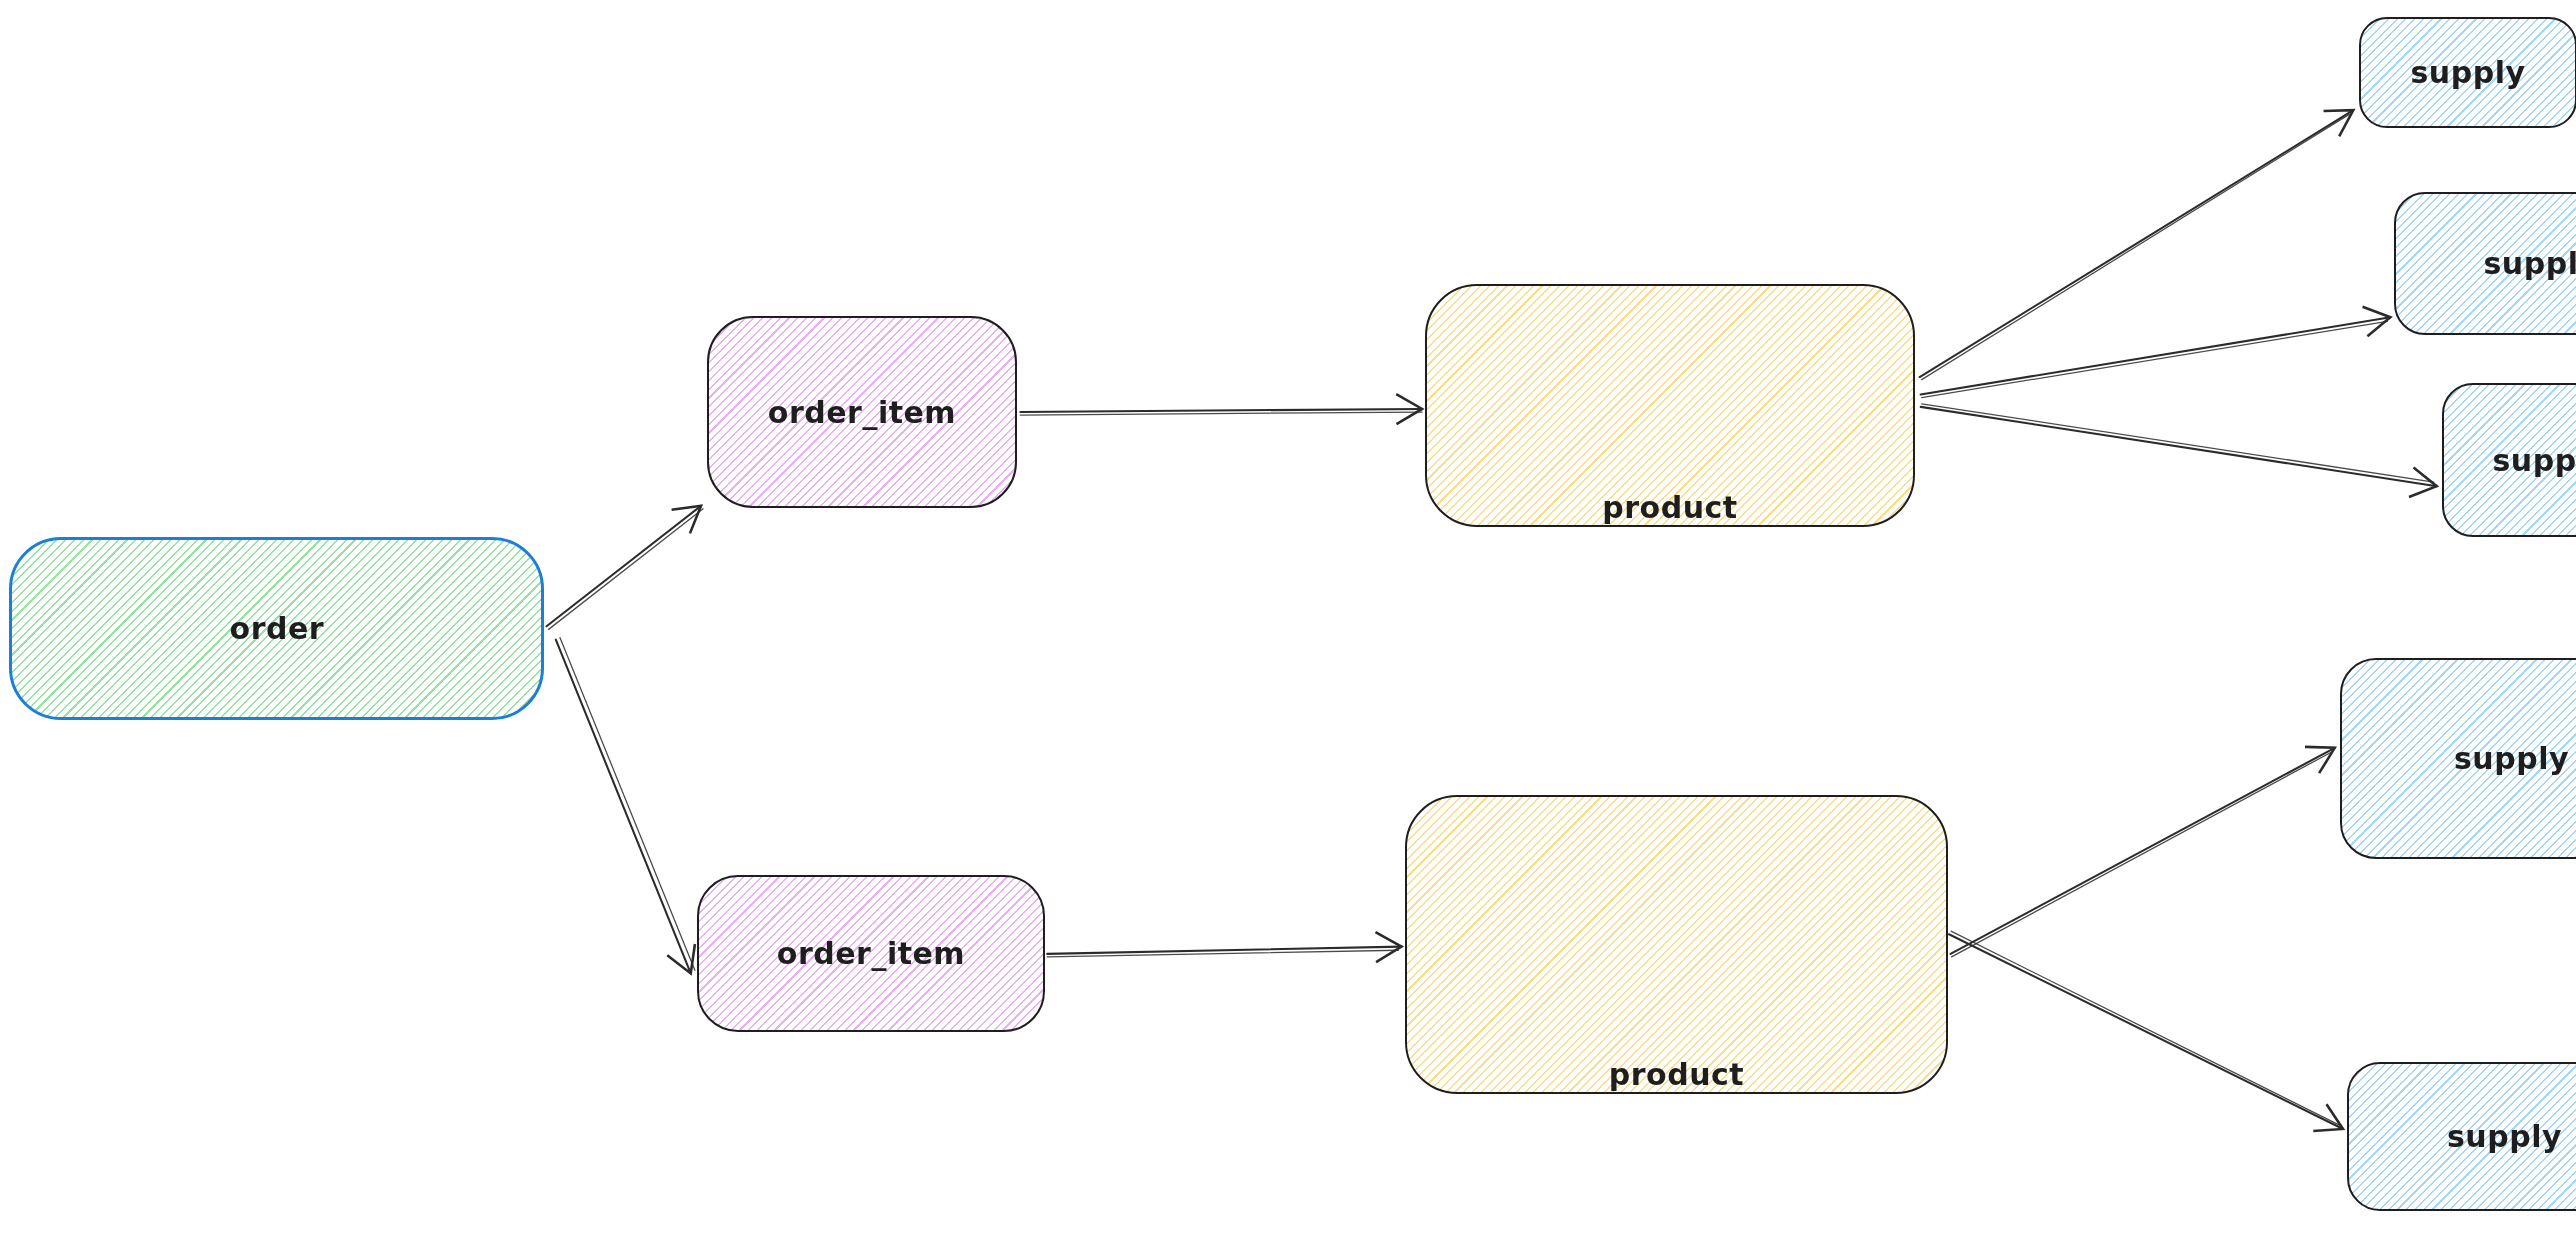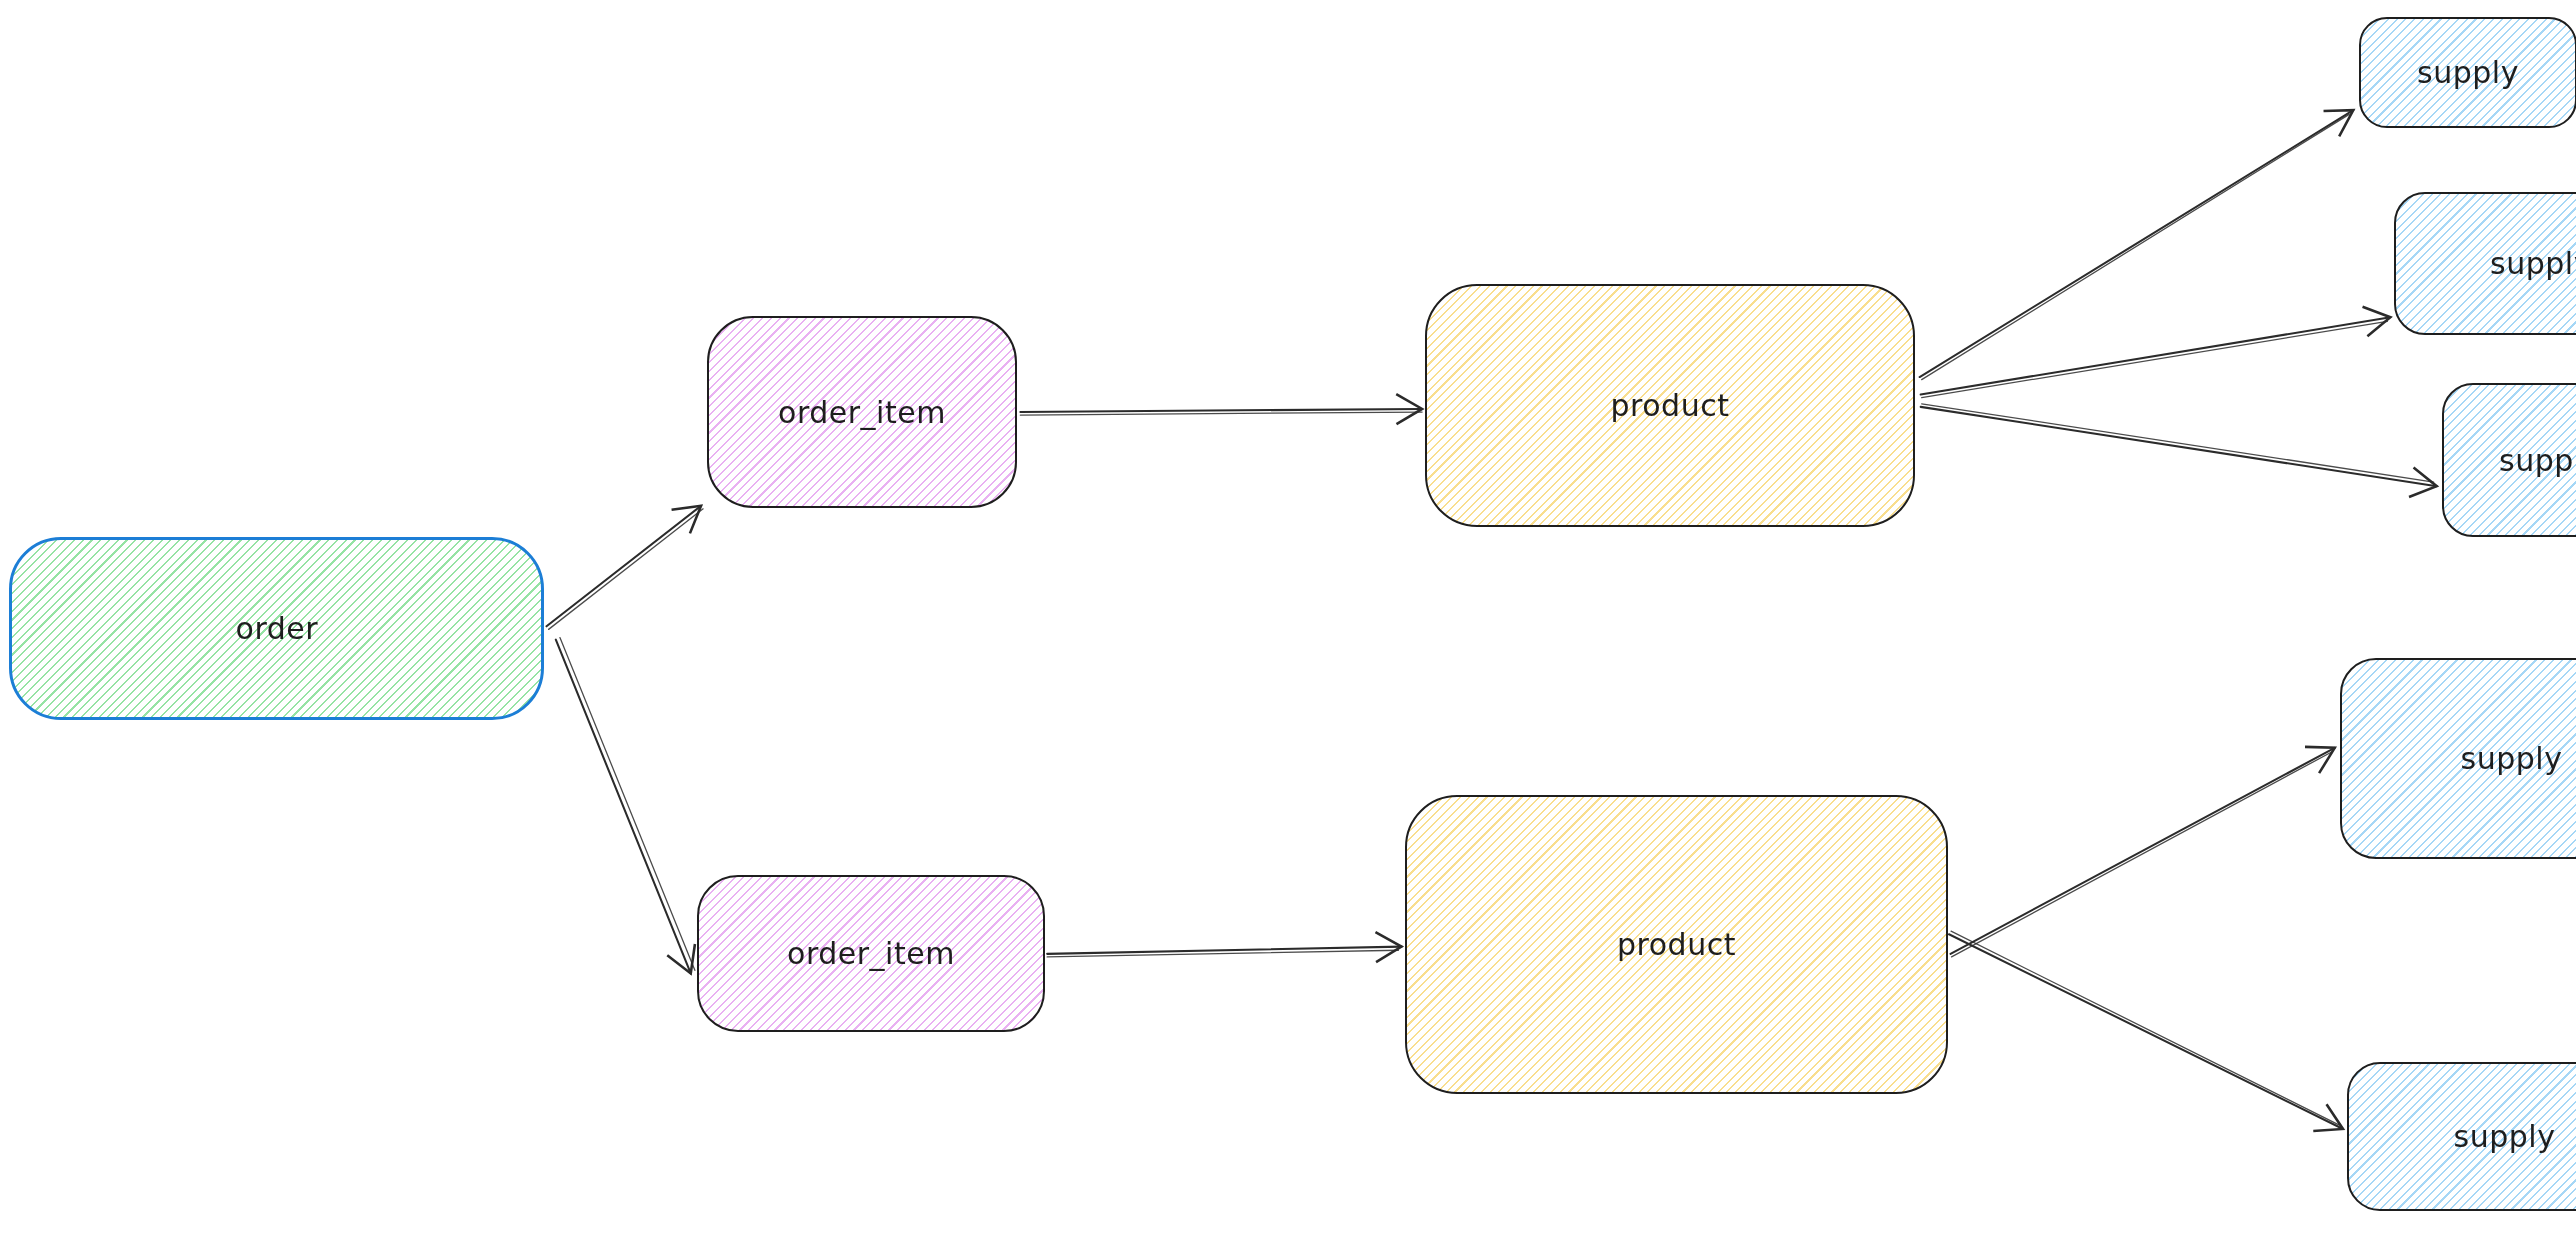--- a/index.html
+++ b/index.html
@@ -44,40 +44,41 @@
     z-index: 2;
     box-sizing: border-box;
     display: flex;
     align-items: center;
     justify-content: center;
     background-color: #ffffff;
   }
   .node .label {
     color: var(--text-color, #1e1e1e);
     font-size: 30px;
-    font-weight: 400;
+    font-weight: 700;
     letter-spacing: 0.5px;
     white-space: nowrap;
   }
   
   .node.fill-green {
     border: 3.1px solid var(--order-border, #1c7ed6);
     background-image: repeating-linear-gradient(135deg,
       var(--green-line, #96e3a4) 0 1.5px, transparent 1.5px 6.2px);
   }
   .node.fill-violet {
     border: 2.6px solid var(--dark-stroke, #1e1e1e);
     background-image: repeating-linear-gradient(135deg,
       var(--violet-line, #e9b1f2) 0 1.5px, transparent 1.5px 6.2px);
     text-align: center;
   }
   .node.fill-yellow {
     border: 2.6px solid var(--dark-stroke, #1e1e1e);
     background-image: repeating-linear-gradient(135deg,
       var(--yellow-line, #f9de8e) 0 1.5px, transparent 1.5px 6.2px);
+    align-items: flex-end;
   }
   .node.fill-blue {
     border: 2.6px solid var(--dark-stroke, #1e1e1e);
     background-image: repeating-linear-gradient(135deg,
       var(--blue-line, #a6d7f6) 0 1.5px, transparent 1.5px 6.2px);
   }
 </style>
 </head>
 <body>
 

